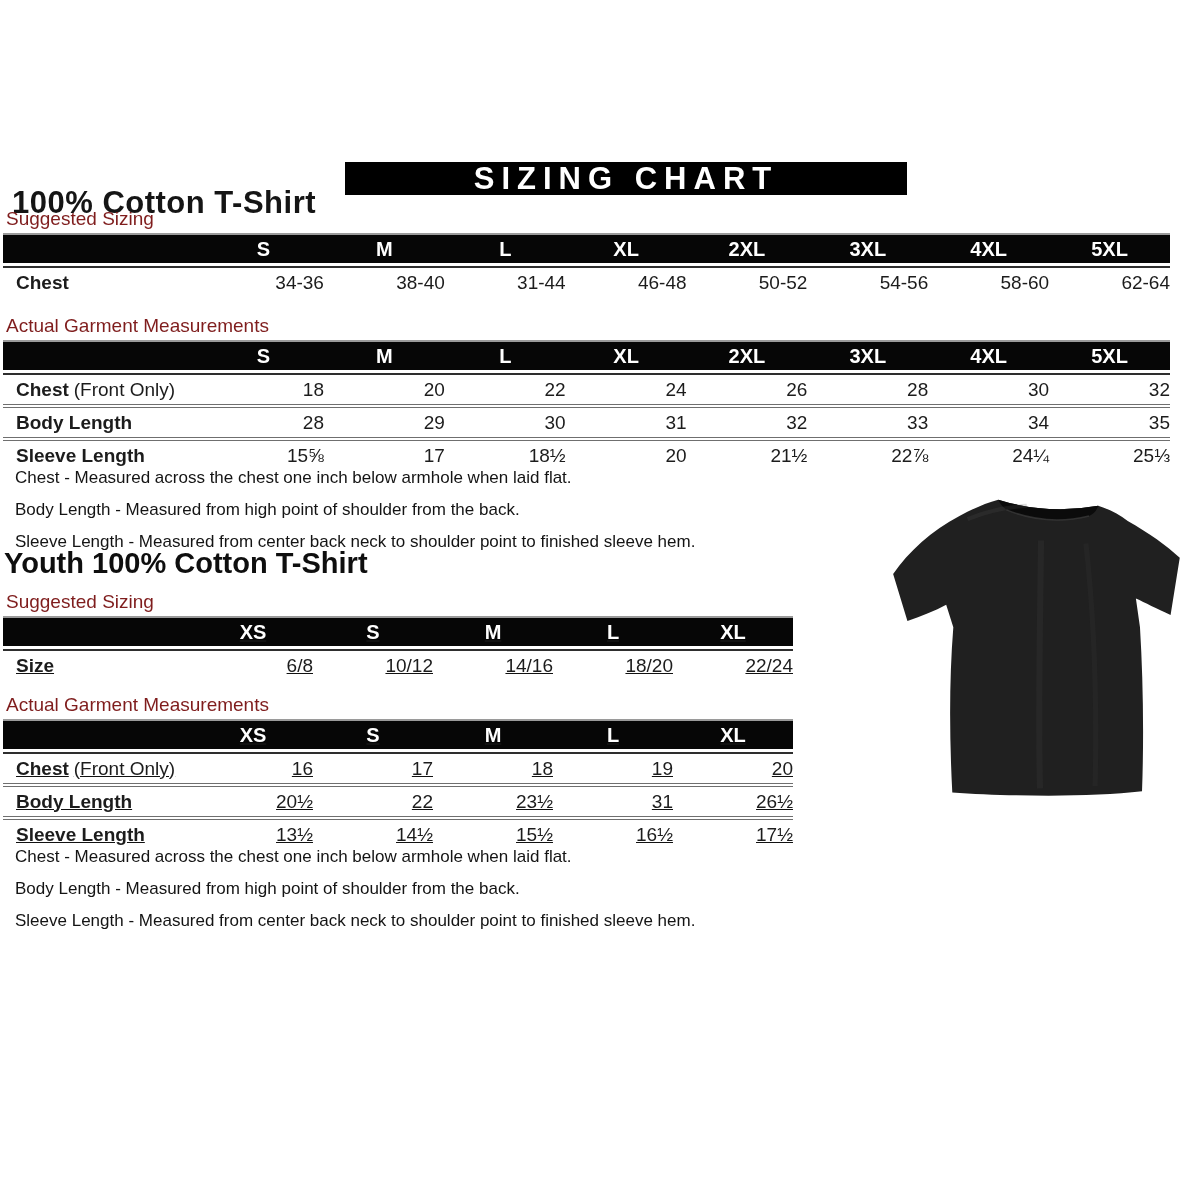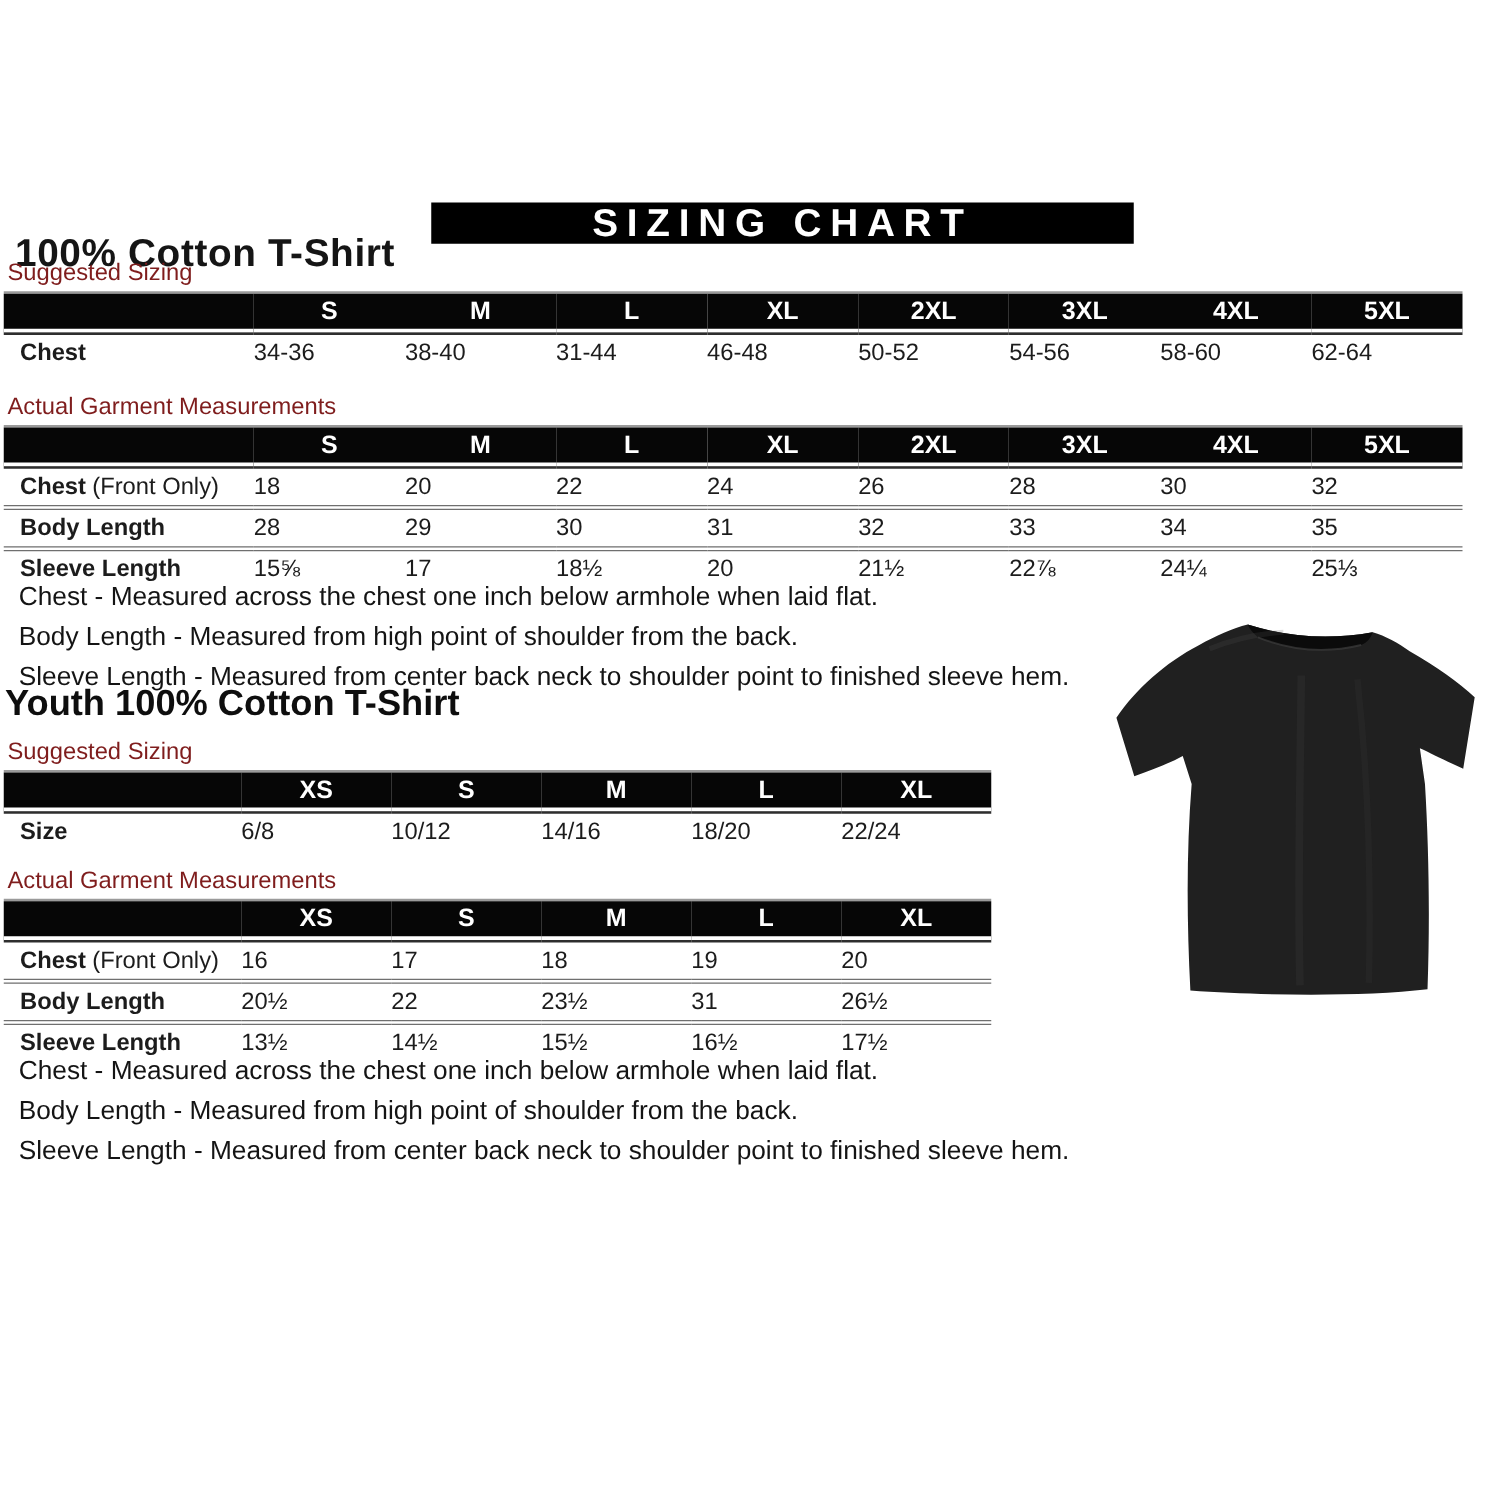--- a/index.html
+++ b/index.html
@@ -11,29 +11,29 @@
   .abs{position:absolute;}
   .title{left:12px;top:164px;font-size:31px;font-weight:700;letter-spacing:.5px;color:#151515;}
   .banner{left:345px;top:162px;width:562px;height:33px;background:#000;
     display:flex;align-items:center;justify-content:center;}
   .banner span{color:#fff;font-weight:bold;font-size:31px;letter-spacing:7px;}
   .sec{font-size:19px;color:#7f1d1d;}
   .sz{position:absolute;border-collapse:separate;border-spacing:0;table-layout:fixed;
     border-top:2px solid #9a9a9a;}
   .sz thead th{background:#060606;color:#fff;font-weight:bold;font-size:20px;
     height:28px;padding:0;text-align:center;border-bottom:3px solid #ffffff;}
-  .sz tbody td{font-size:19px;height:29px;padding:0;text-align:left;color:#1c1c1c;vertical-align:middle;}
+  .sz tbody td{font-size:19px;height:29px;padding:0;text-align:right;color:#1c1c1c;vertical-align:middle;}
   .sz tbody tr:first-child td{border-top:2px solid #2e2e2e;}
   .sz.meas tbody tr + tr td{border-top:4px double #6f6f6f;}
   .sz td.lbl{text-align:left;padding-left:13px;}
   .rowlbl{font-weight:bold;}
   .suffix{font-weight:normal;margin-left:5px;}
   .adult-w{left:3px;width:1167px;}
-  .youth-w{left:3px;width:790px;}
-  .notes{left:15px;font-size:21px;color:#141414;}
+  .youth-w{left:3px;width:790px;text-decoration:underline;}
+  .notes{left:15px;font-size:17px;color:#141414;}
   .notes div{height:32px;line-height:32px;}
   .youth-title{left:4px;top:547px;font-size:29px;font-weight:bold;color:#0e0e0e;}
   .tshirt{left:886px;top:484px;}
 </style>
 </head>
 <body>
 
 <h1 class="abs title">100% Cotton T-Shirt</h1>
 <div class="abs banner">
   <span>SIZING CHART</span>

